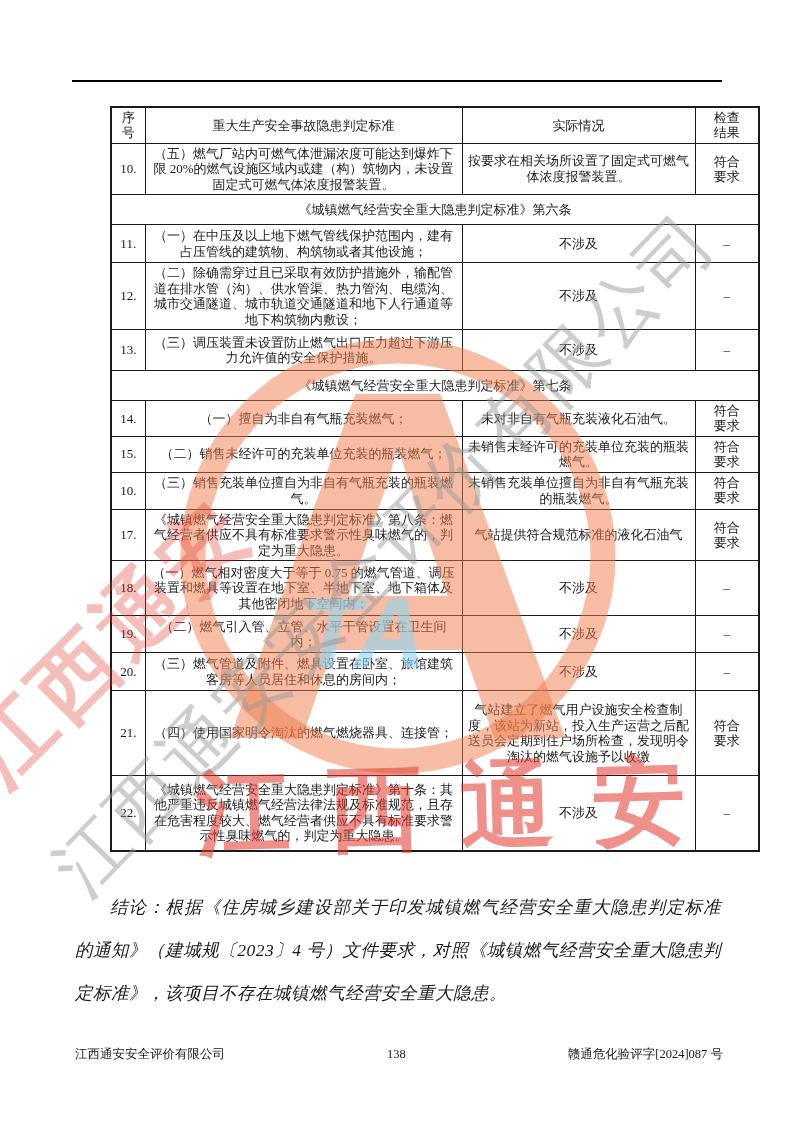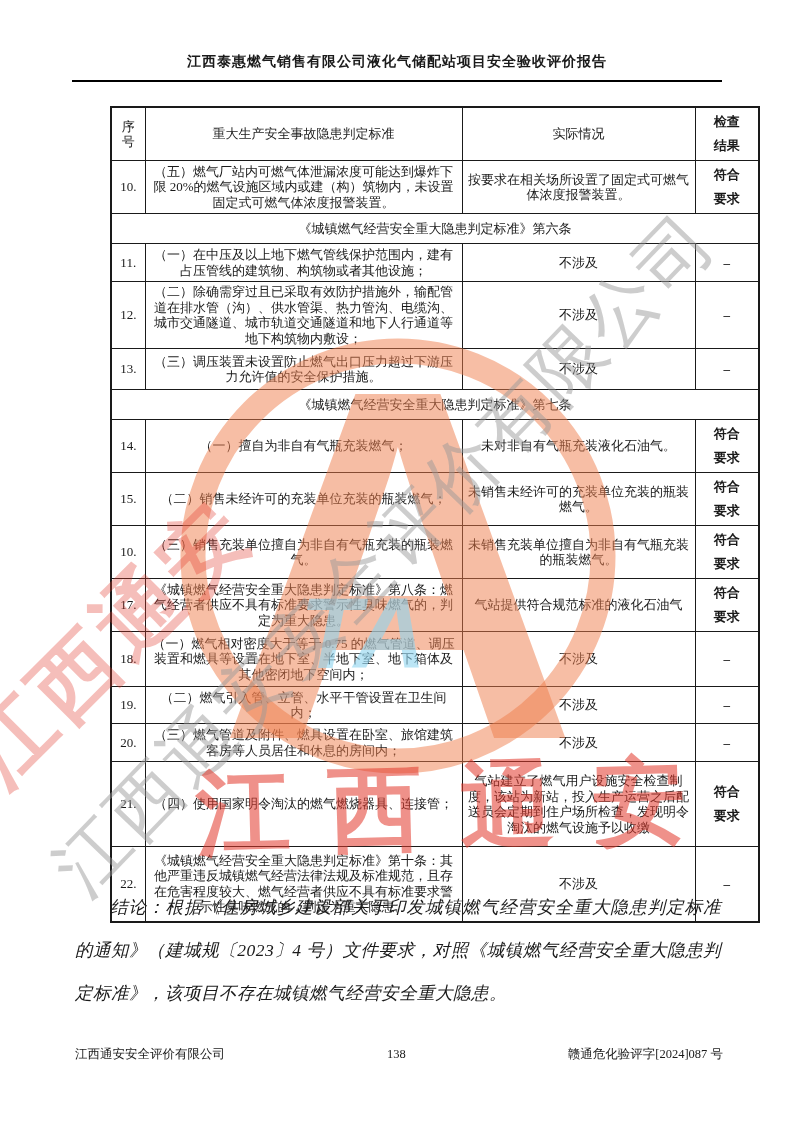--- a/index.html
+++ b/index.html
@@ -12,21 +12,21 @@
     font-size:14px;font-weight:bold;letter-spacing:1px;}
   .header-rule{position:absolute;top:80px;left:72px;width:650px;border-top:2px solid #000;height:0;}
   
   .table-wrap{position:absolute;top:106px;left:74px;padding-left:36px;}
   table.doc-table{border-collapse:collapse;table-layout:fixed;width:648px;border:2px solid #1a1a1a;}
   table.doc-table td{border:1px solid #1a1a1a;font-size:13px;line-height:15.5px;
     padding:2px 4px;vertical-align:middle;text-align:center;overflow:hidden;}
   td.band{text-align:left;padding-left:5px;font-size:13.5px;}
   td.num{padding:2px 1px;}
   .v1{display:inline-block;width:1em;line-height:15px;text-align:center;}
-  .v2{display:inline-block;width:2em;line-height:24px;font-weight:bold;}
+  .v2{display:inline-block;width:2em;line-height:15px;}
   
   .conclusion{position:absolute;top:886px;left:75px;width:646px;font-size:17.5px;
     line-height:43px;text-indent:2em;text-align:justify;letter-spacing:.5px;font-style:italic;}
   
   .footer{position:absolute;top:1046px;left:75px;width:648px;display:flex;
     justify-content:space-between;align-items:center;font-size:12.5px;}
   .footer .pageno{font-family:"Liberation Serif","DejaVu Serif",serif;}
   
   .wm-layer{position:absolute;inset:0;pointer-events:none;z-index:5;}
   .wm-gray{position:absolute;left:385px;top:555px;transform:translate(-50%,-50%) rotate(-46deg);
@@ -36,21 +36,20 @@
   .wm-red-edge{position:absolute;left:-58px;top:730px;white-space:nowrap;font-size:84px;
     font-weight:bold;color:#e2392c;opacity:.32;letter-spacing:6px;
     transform:rotate(-45deg);transform-origin:left top;}
   .wm-svg{position:absolute;left:0;top:0;}
 </style>
 </head>
 <body>
 
 <div class="page">
 
-  <div class="doc-title">江西泰惠燃气销售有限公司液化气储配站项目安全验收评价报告</div>
   <div class="header-rule"></div>
 
   <div class="table-wrap">
     <table class="doc-table">
       <colgroup>
           <col style="width:34px">
           <col style="width:317px">
           <col style="width:233px">
           <col style="width:64px">
         </colgroup>

